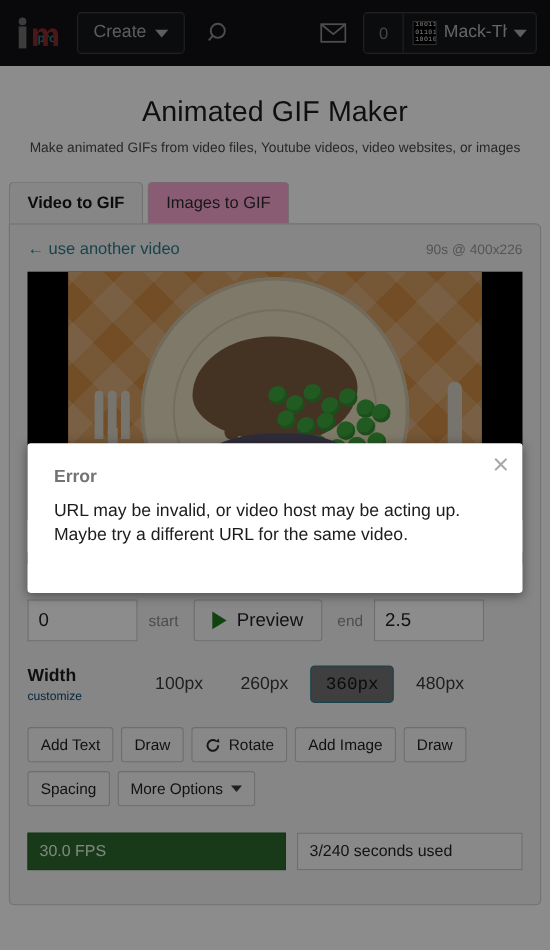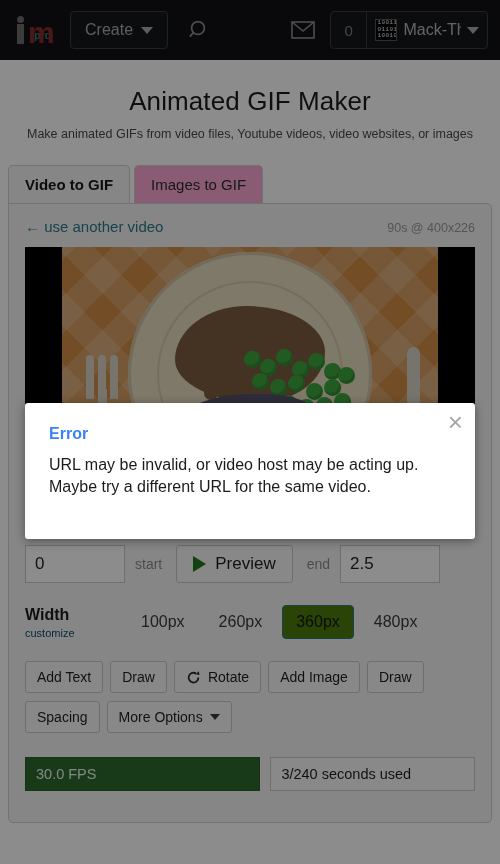--- a/index.html
+++ b/index.html
@@ -458,22 +458,23 @@
   .width-opt {
     padding: 7px 13px;
     font-size: 16px;
     color: #3a3a3a;
     border: 1px solid transparent;
     border-radius: 4px;
     cursor: pointer;
   }
   .width-opt.selected {
     border-color: #2b7b8c;
-    background: #4d7c0f;
+    background: #737373;
     color: #141414;
+    font-family: Liberation Mono, monospace;
   }
 
   
   .tool-row {
     display: flex;
     gap: 7px;
     margin-top: 22px;
     flex-wrap: nowrap;
   }
   .tool-row.second { margin-top: 8px; }
@@ -549,21 +550,21 @@
     right: 12px; top: 6px;
     font-size: 26px;
     line-height: 1;
     color: #a8a8a8;
     cursor: pointer;
     font-family: "Liberation Sans", sans-serif;
   }
   .modal-title {
     font-size: 16px;
     font-weight: bold;
-    color: #3b82f6;
+    color: #737373;
     margin-bottom: 11px;
   }
   .modal-msg {
     font-size: 16px;
     color: #1c1c1c;
     line-height: 1.35;
     max-width: 400px;
   }
 </style>
 </head>

